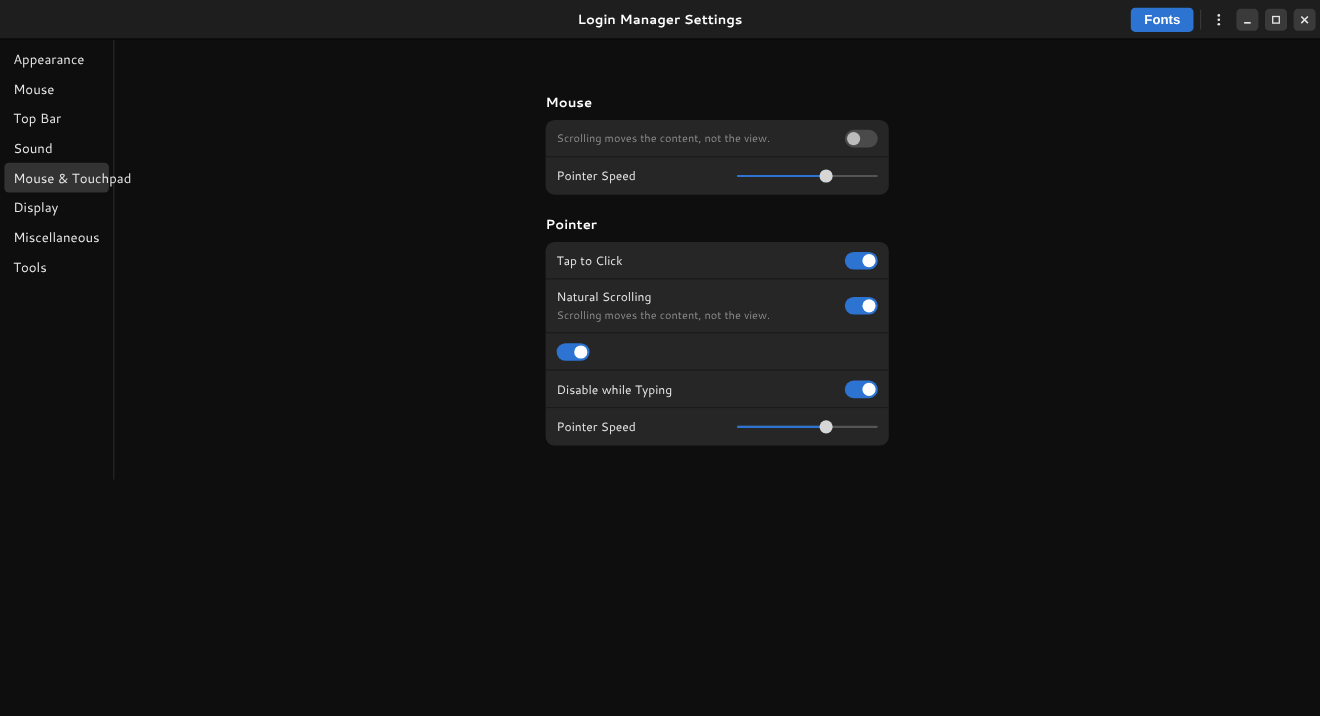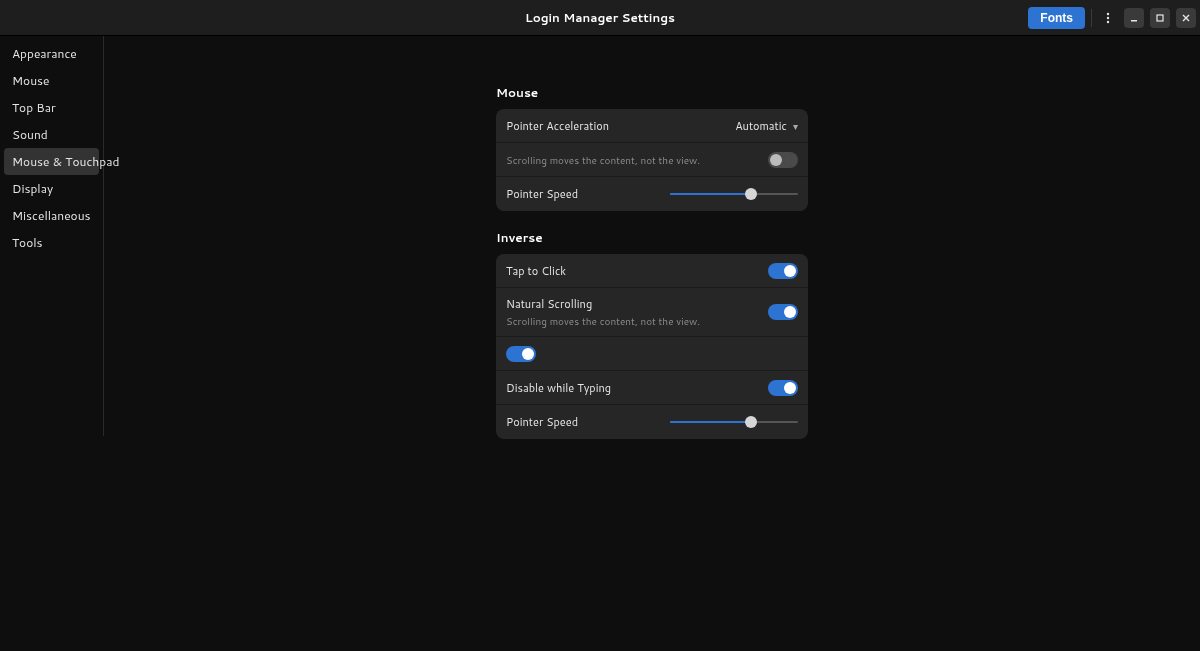--- a/index.html
+++ b/index.html
@@ -221,29 +221,20 @@
     <div class="sidebar-item">Tools</div>
   </div>
 
   <div class="main">
     <div class="panel">
 
       <div class="section">
         <div class="section-title">Mouse</div>
         <div class="group">
 
-          <div class="row">
-            <div class="labelcol">
-              <span class="primary">Pointer Acceleration</span>
-            </div>
-            <div class="control dropdown">
-              <span>Automatic</span>
-              <span class="chev">▾</span>
-            </div>
-          </div>
 
           <div class="row">
             <div class="labelcol">
               <span class="subtitle">Scrolling moves the content, not the view.</span>
             </div>
             <div class="control">
               <div class="switch off">
                   <div class="knob"></div>
                 </div>
             </div>
@@ -259,21 +250,21 @@
                 <div class="fill" style="width:63%"></div>
                 <div class="thumb" style="left:63%"></div>
               </div>
             </div>
           </div>
 
         </div>
       </div>
 
       <div class="section">
-        <div class="section-title">Inverse</div>
+        <div class="section-title">Pointer</div>
         <div class="group">
 
           <div class="row">
             <div class="labelcol">
               <span class="primary">Tap to Click</span>
             </div>
             <div class="control">
               <div class="switch on">
                   <div class="knob"></div>
                 </div>

